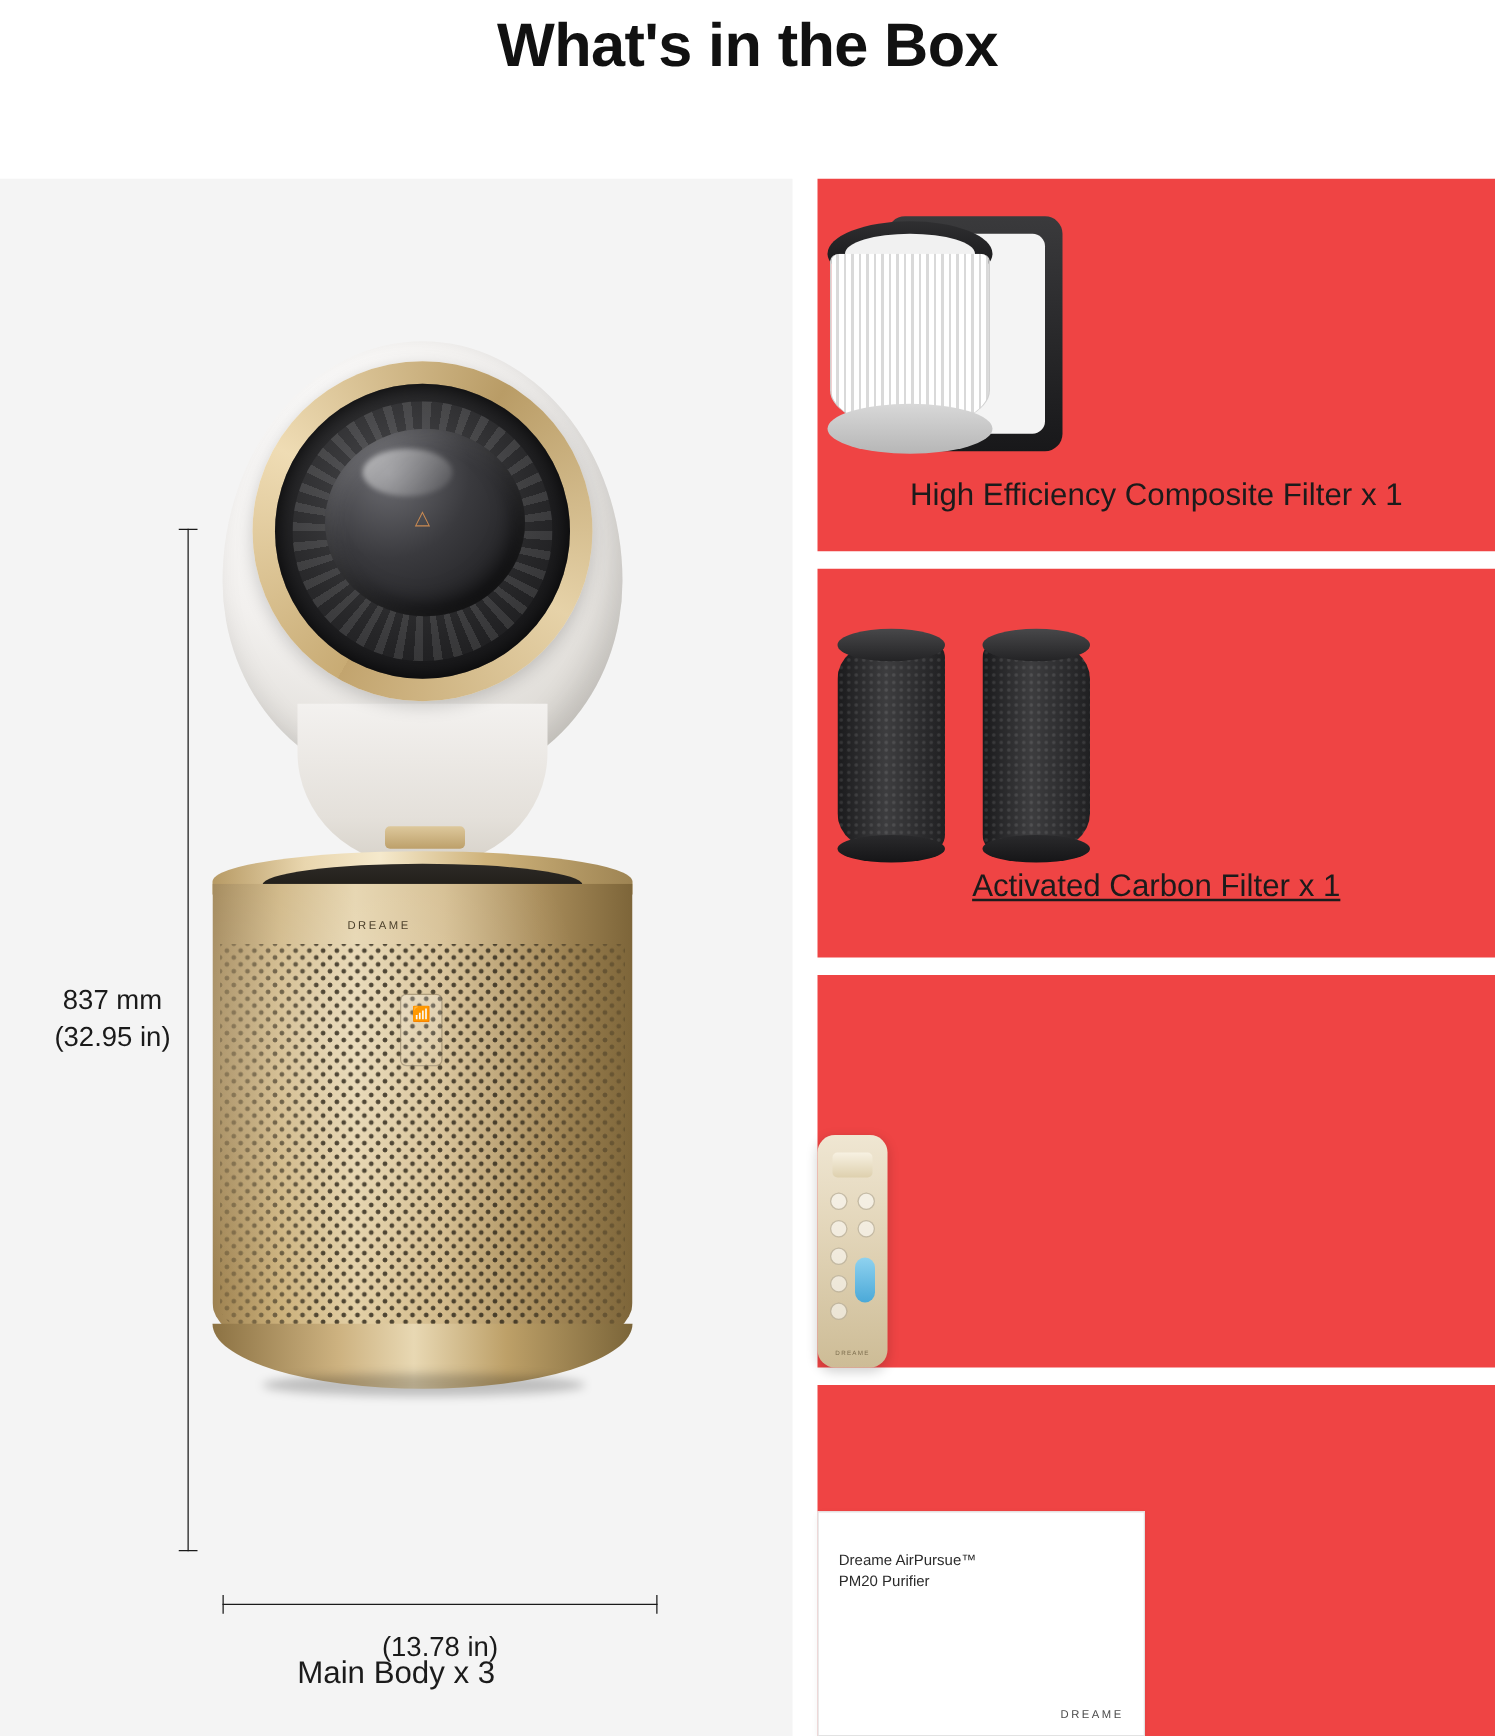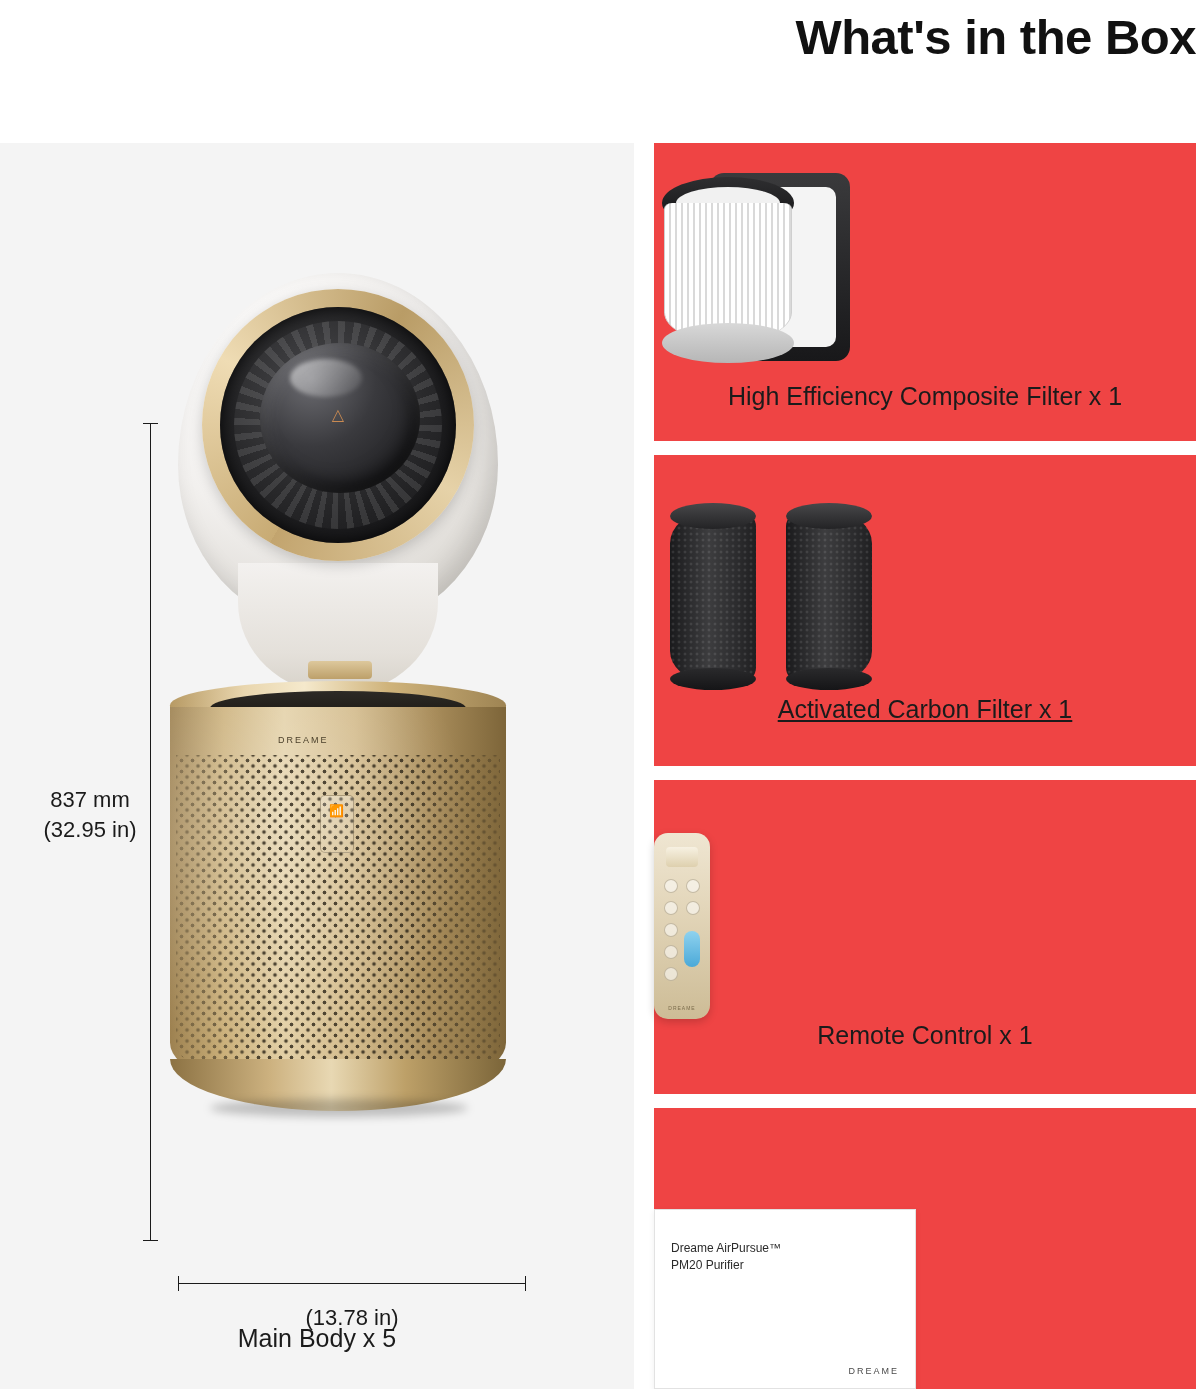--- a/index.html
+++ b/index.html
@@ -10,21 +10,21 @@
   }
   .page {
     width: 1196px;
     height: 1389px;
     position: relative;
     background: #ffffff;
     overflow: hidden;
   }
   .title {
     width: 100%;
-    text-align: right;
+    text-align: center;
     font-size: 49px;
     font-weight: bold;
     letter-spacing: -0.5px;
     color: #111111;
     padding-top: 8px;
     line-height: 1.2;
   }
   .grid {
     position: absolute;
     top: 143px;
@@ -508,21 +508,21 @@
       <div class="dim-v-label">
         <div>837 mm</div>
         <div>(32.95 in)</div>
       </div>
 
       <div class="dim-h"></div>
       <div class="dim-h-label">
         <div>(13.78 in)</div>
       </div>
 
-      <div class="main-label">Main Body x 5</div>
+      <div class="main-label">Main Body x 3</div>
     </div>
 
     <div class="col-right">
 
       <div class="cell cell-filter">
         <div class="filter-art">
           <div class="cf-back">
             <div class="cf-back-hollow"></div>
           </div>
           <div class="cf-ring-top">
@@ -554,21 +554,20 @@
           <div class="remote-btn" style="left:10px; top:46px;"></div>
           <div class="remote-btn" style="left:32px; top:46px;"></div>
           <div class="remote-btn" style="left:10px; top:68px;"></div>
           <div class="remote-btn" style="left:32px; top:68px;"></div>
           <div class="remote-btn" style="left:10px; top:90px;"></div>
           <div class="remote-btn" style="left:10px; top:112px;"></div>
           <div class="remote-btn" style="left:10px; top:134px;"></div>
           <div class="remote-blue"></div>
           <div class="remote-brand">DREAME</div>
         </div>
-        <div class="cell-label">Remote Control x 1</div>
       </div>
 
       <div class="cell cell-manual">
         <div class="manual-art">
           <div class="manual-title">
             <div>Dreame AirPursue™</div>
             <div>PM20 Purifier</div>
           </div>
           <div class="manual-brand">DREAME</div>
         </div>

